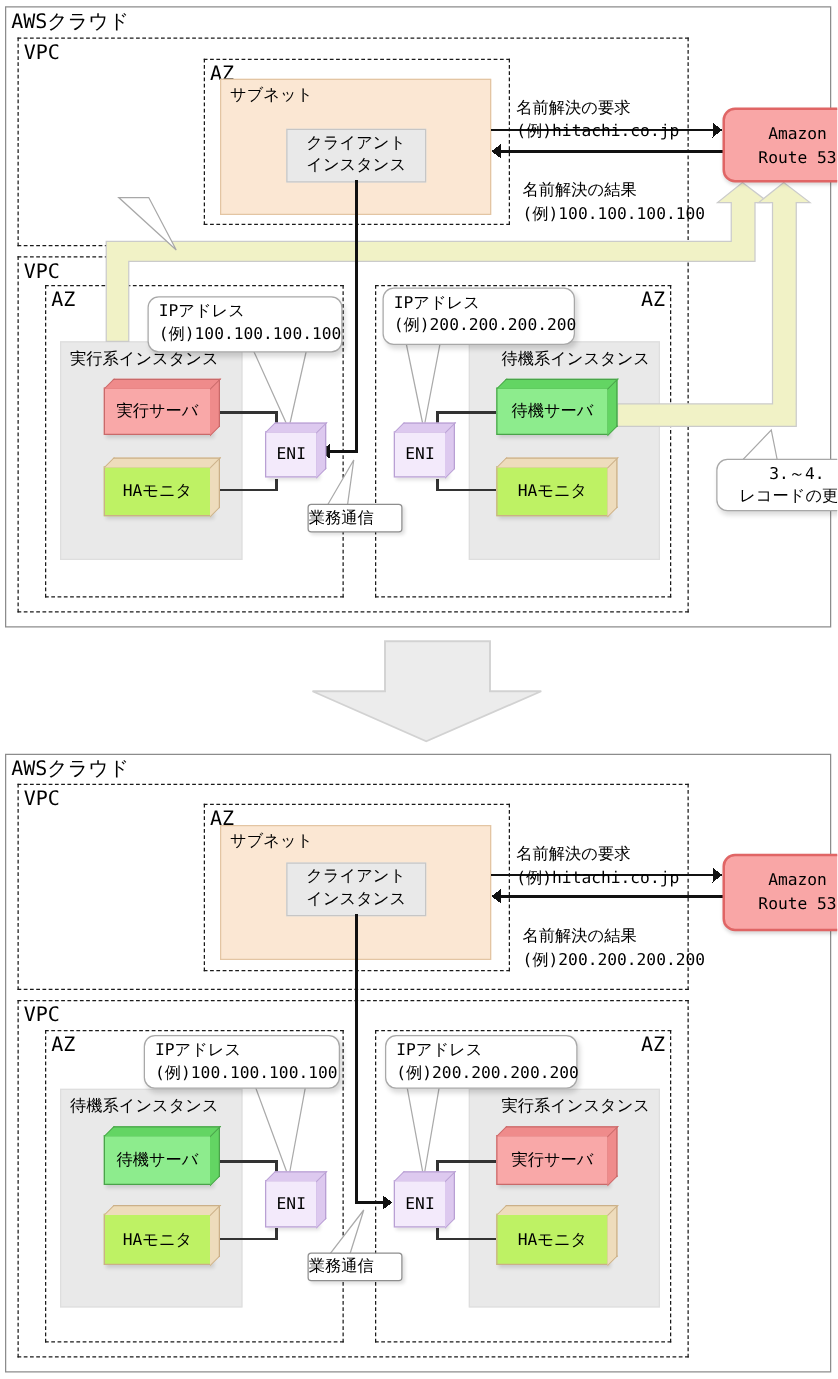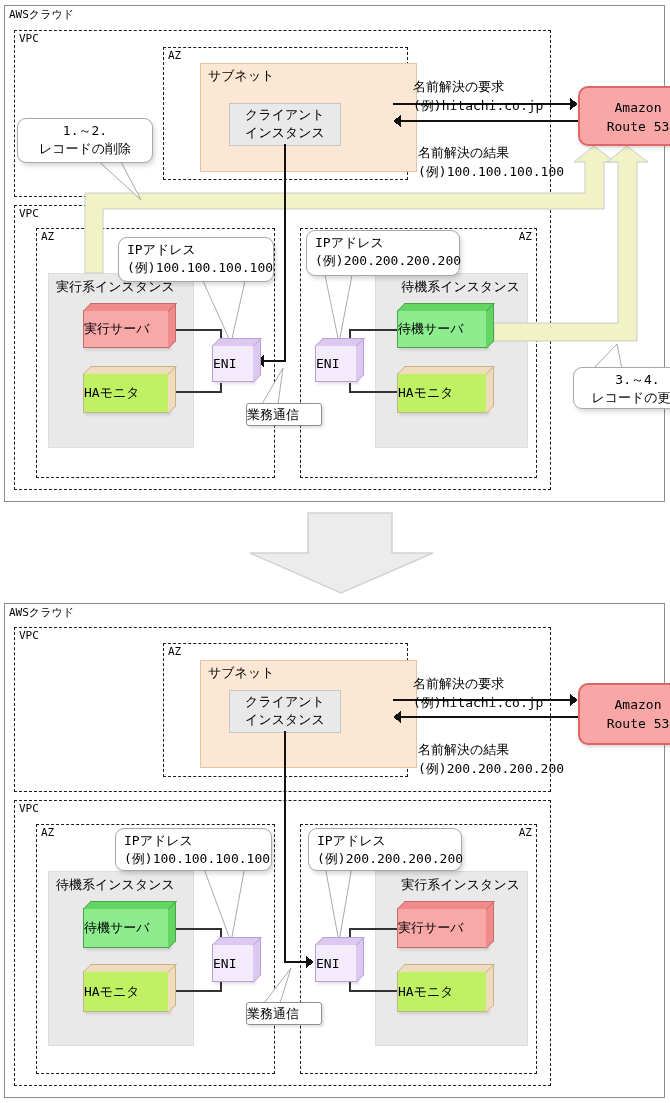--- a/index.html
+++ b/index.html
@@ -1,30 +1,30 @@
 <!DOCTYPE html>
 <html><head>
 <meta charset="utf-8">
 <style>
   html,body{margin:0;padding:0;background:#fff;}
   .canvas{position:relative;width:670px;height:1103px;background:#fff;
           font-family:"DejaVu Sans Mono","DejaVu Sans",monospace;color:#000;overflow:hidden;}
   .abs{position:absolute;}
   .outer{border:1px solid #8c8c8c;}
   .dashedbox{border:1px dashed #1a1a1a;}
-  .cornerlbl{font-size:11px;padding:1px 4px;white-space:nowrap;}
+  .cornerlbl{font-size:16px;padding:1px 4px;white-space:nowrap;}
   .cornerlbl.r{position:absolute;top:0;right:0;text-align:right;}
-  .subnet{background:#fbe7d3;border:1px solid #e3c5a3;margin-left:24px;}
+  .subnet{background:#fbe7d3;border:1px solid #e3c5a3;}
   .subnetlbl{font-size:13px;padding:3px 7px;}
   .client{background:#e9e9e9;border:1px solid #c6c6c6;text-align:center;font-size:13px;line-height:18px;padding-top:2px;}
   .graybox{background:#e9e9e9;border:1px solid #dedede;}
   .instlbl{font-size:13px;padding:4px 7px;white-space:nowrap;}
   .instlbl.r{text-align:right;}
   svg.overlay{position:absolute;left:0;top:0;pointer-events:none;}
-  .b3d{position:absolute;border:1px solid;font-size:13px;display:flex;align-items:center;justify-content:flex-start;
+  .b3d{position:absolute;border:1px solid;font-size:13px;display:flex;align-items:center;justify-content:center;
        box-shadow:2px 2px 3px rgba(0,0,0,.13);white-space:nowrap;}
   .b3d::before{content:"";position:absolute;left:2.5px;top:-8px;width:100%;height:7px;
        transform:skewX(-45deg);border:1px solid;border-bottom:none;}
   .b3d::after{content:"";position:absolute;right:-8px;top:-4px;width:7px;height:100%;
        transform:skewY(-45deg);border:1px solid;border-left:none;}
   .pink{background:#f9a8a8;border-color:#c96a6a;}
   .pink::before,.pink::after{background:#ef8b8b;border-color:#c96a6a;}
   .green{background:#8dec8d;border-color:#4aa34a;}
   .green::before,.green::after{background:#63d563;border-color:#4aa34a;}
   .cream{background:#bef264;border-color:#cbb088;}
@@ -173,24 +173,20 @@
 
   <div class="abs flowtext" style="left:413px;top:58px;">
     <div>名前解決の要求</div>
     <div>(例)hitachi.co.jp</div>
   </div>
   <div class="abs flowtext" style="left:418px;top:124px;">
     <div>名前解決の結果</div>
     <div>(例)100.100.100.100</div>
   </div>
 
-  <div class="abs bubble" style="left:17px;top:118px;width:134px;height:40px;">
-    <div>1.～2.</div>
-    <div>レコードの削除</div>
-  </div>
   <div class="abs bubble" style="left:533px;top:367px;width:127px;height:37px;margin-left:40px;">
     <div>3.～4.</div>
     <div>レコードの更新</div>
   </div>
   <div class="abs bubble ipbubble" style="left:118px;top:237px;width:146px;height:40px;">
     <div>IPアドレス</div>
     <div>(例)100.100.100.100</div>
   </div>
   <div class="abs bubble ipbubble" style="left:306px;top:230px;width:144px;height:41px;">
     <div>IPアドレス</div>

